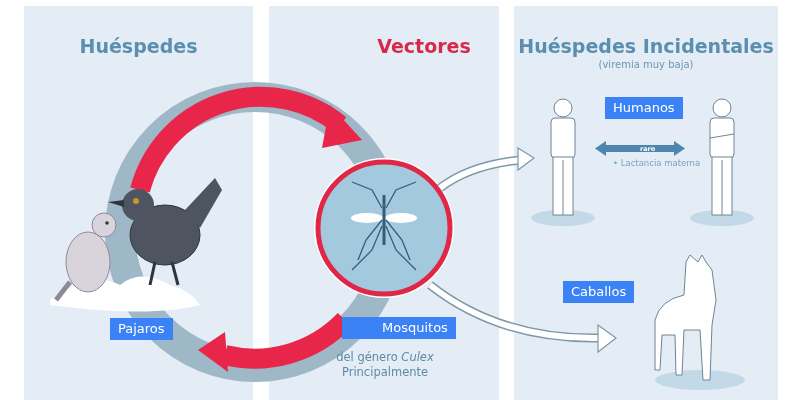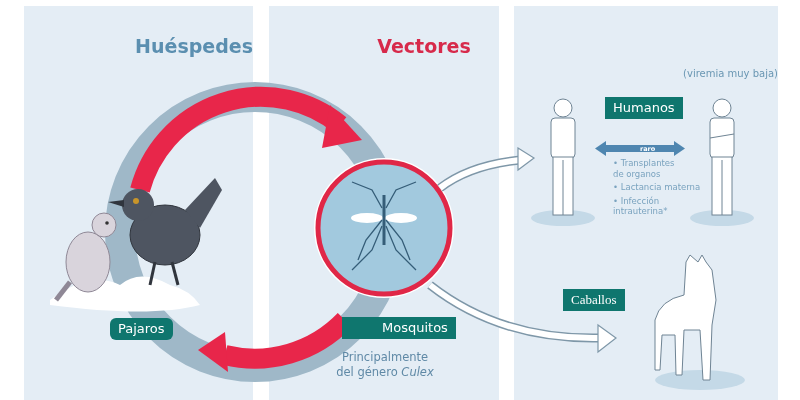--- a/index.html
+++ b/index.html
@@ -2,40 +2,41 @@
 <html><head>
 <meta charset="utf-8">
 <style>
   html, body { margin:0; padding:0; }
   body { width:800px; height:400px; background:#ffffff; position:relative; overflow:hidden; font-family:"DejaVu Sans", sans-serif; }
   .panel { position:absolute; top:6px; height:400px; background:#e4edf5; }
   .p1 { left:24px; width:229px; }
   .p2 { left:269px; width:230px; }
   .p3 { left:514px; width:264px; }
   .title { position:absolute; top:29px; font-weight:bold; font-size:19px; text-align:center; width:100%; }
-  .t-blue { color:#5b8fb0;text-align:right; }
+  .t-blue { color:#5b8fb0; }
   .t-red { color:#d72a4b;padding-left:40px; }
-  .subtitle { position:absolute; top:62px; width:100%; text-align:right; font-size:10px; color:#6a97b3; }
-  .label-box { position:absolute; background:#0f766e; color:#ffffff; font-size:13px; padding:3px 8px; line-height:16px; }
+  .subtitle { position:absolute; top:53px; width:100%; text-align:center; font-size:10px; color:#6a97b3; }
+  .label-box { position:absolute; background:#3b82f6; color:#ffffff; font-size:13px; padding:3px 8px; line-height:16px; }
   svg.art { position:absolute; left:0; top:0; }
   .caption { position:absolute; color:#5f89a6; font-size:11.5px; text-align:center; line-height:15px; }
   .bullets { position:absolute; left:613px; top:158px; font-size:8.5px; color:#7aa3bf; line-height:10.5px; }
   .bullets div { margin-bottom:3px; }
   .raro { position:absolute; left:640px; top:145px; font-size:6.5px; color:#ffffff;font-weight:bold; }
 </style>
 </head>
 <body>
 
 <div class="panel p1">
   <div class="title t-blue">Huéspedes</div>
 </div>
 <div class="panel p2">
   <div class="title t-red">Vectores</div>
 </div>
 <div class="panel p3">
+  <div class="title t-blue">Huéspedes Incidentales</div>
   <div class="subtitle">(viremia muy baja)</div>
 </div>
 
 <svg class="art" width="800" height="400" viewBox="0 0 800 400">
 
   <g>
     <circle cx="255" cy="232" r="135" fill="none" stroke="#9fb8c8" stroke-width="30"></circle>
   </g>
 
   <g>
@@ -114,27 +115,25 @@
   </g>
 
   <g>
     <ellipse cx="700" cy="380" rx="45" ry="10" fill="#c4d9e7"></ellipse>
     <path d="M690 255 L686 262 L684 295 Q660 300 655 320 L655 370 L660 370 L662 335 L675 335 L676 375 L682 375 L684 330 L700 330 L703 380 L710 380 L712 325 L716 300 L712 270 L706 262 L702 255 L698 262 Z" fill="#ffffff" stroke="#6f8494" stroke-width="1"></path>
   </g>
 </svg>
 
 <div class="raro">raro</div>
 
-<div class="label-box" style="left:110px; top:318px;border-radius:6px;">Pajaros</div>
+<div class="label-box" style="left:110px; top:318px;">Pajaros</div>
 <div class="label-box" style="left:342px; top:317px;padding-left:40px;">Mosquitos</div>
 <div class="label-box" style="left:605px; top:97px;">Humanos</div>
-<div class="label-box" style="left:563px; top:289px;font-family:Liberation Serif, serif;">Caballos</div>
+<div class="label-box" style="left:563px; top:281px;">Caballos</div>
 
 <div class="caption" style="left:330px; top:350px; width:110px;">
+  <div><span>del género </span><i>Culex</i></div>
   <div>Principalmente</div>
-  <div><span>del género </span><i>Culex</i></div>
 </div>
 
 <div class="bullets">
-  <div style="width:70px">• Transplantes de organos</div>
   <div style="width:110px">• Lactancia materna</div>
-  <div style="width:70px">• Infección intrauterina*</div>
 </div>
 
 </body></html>

